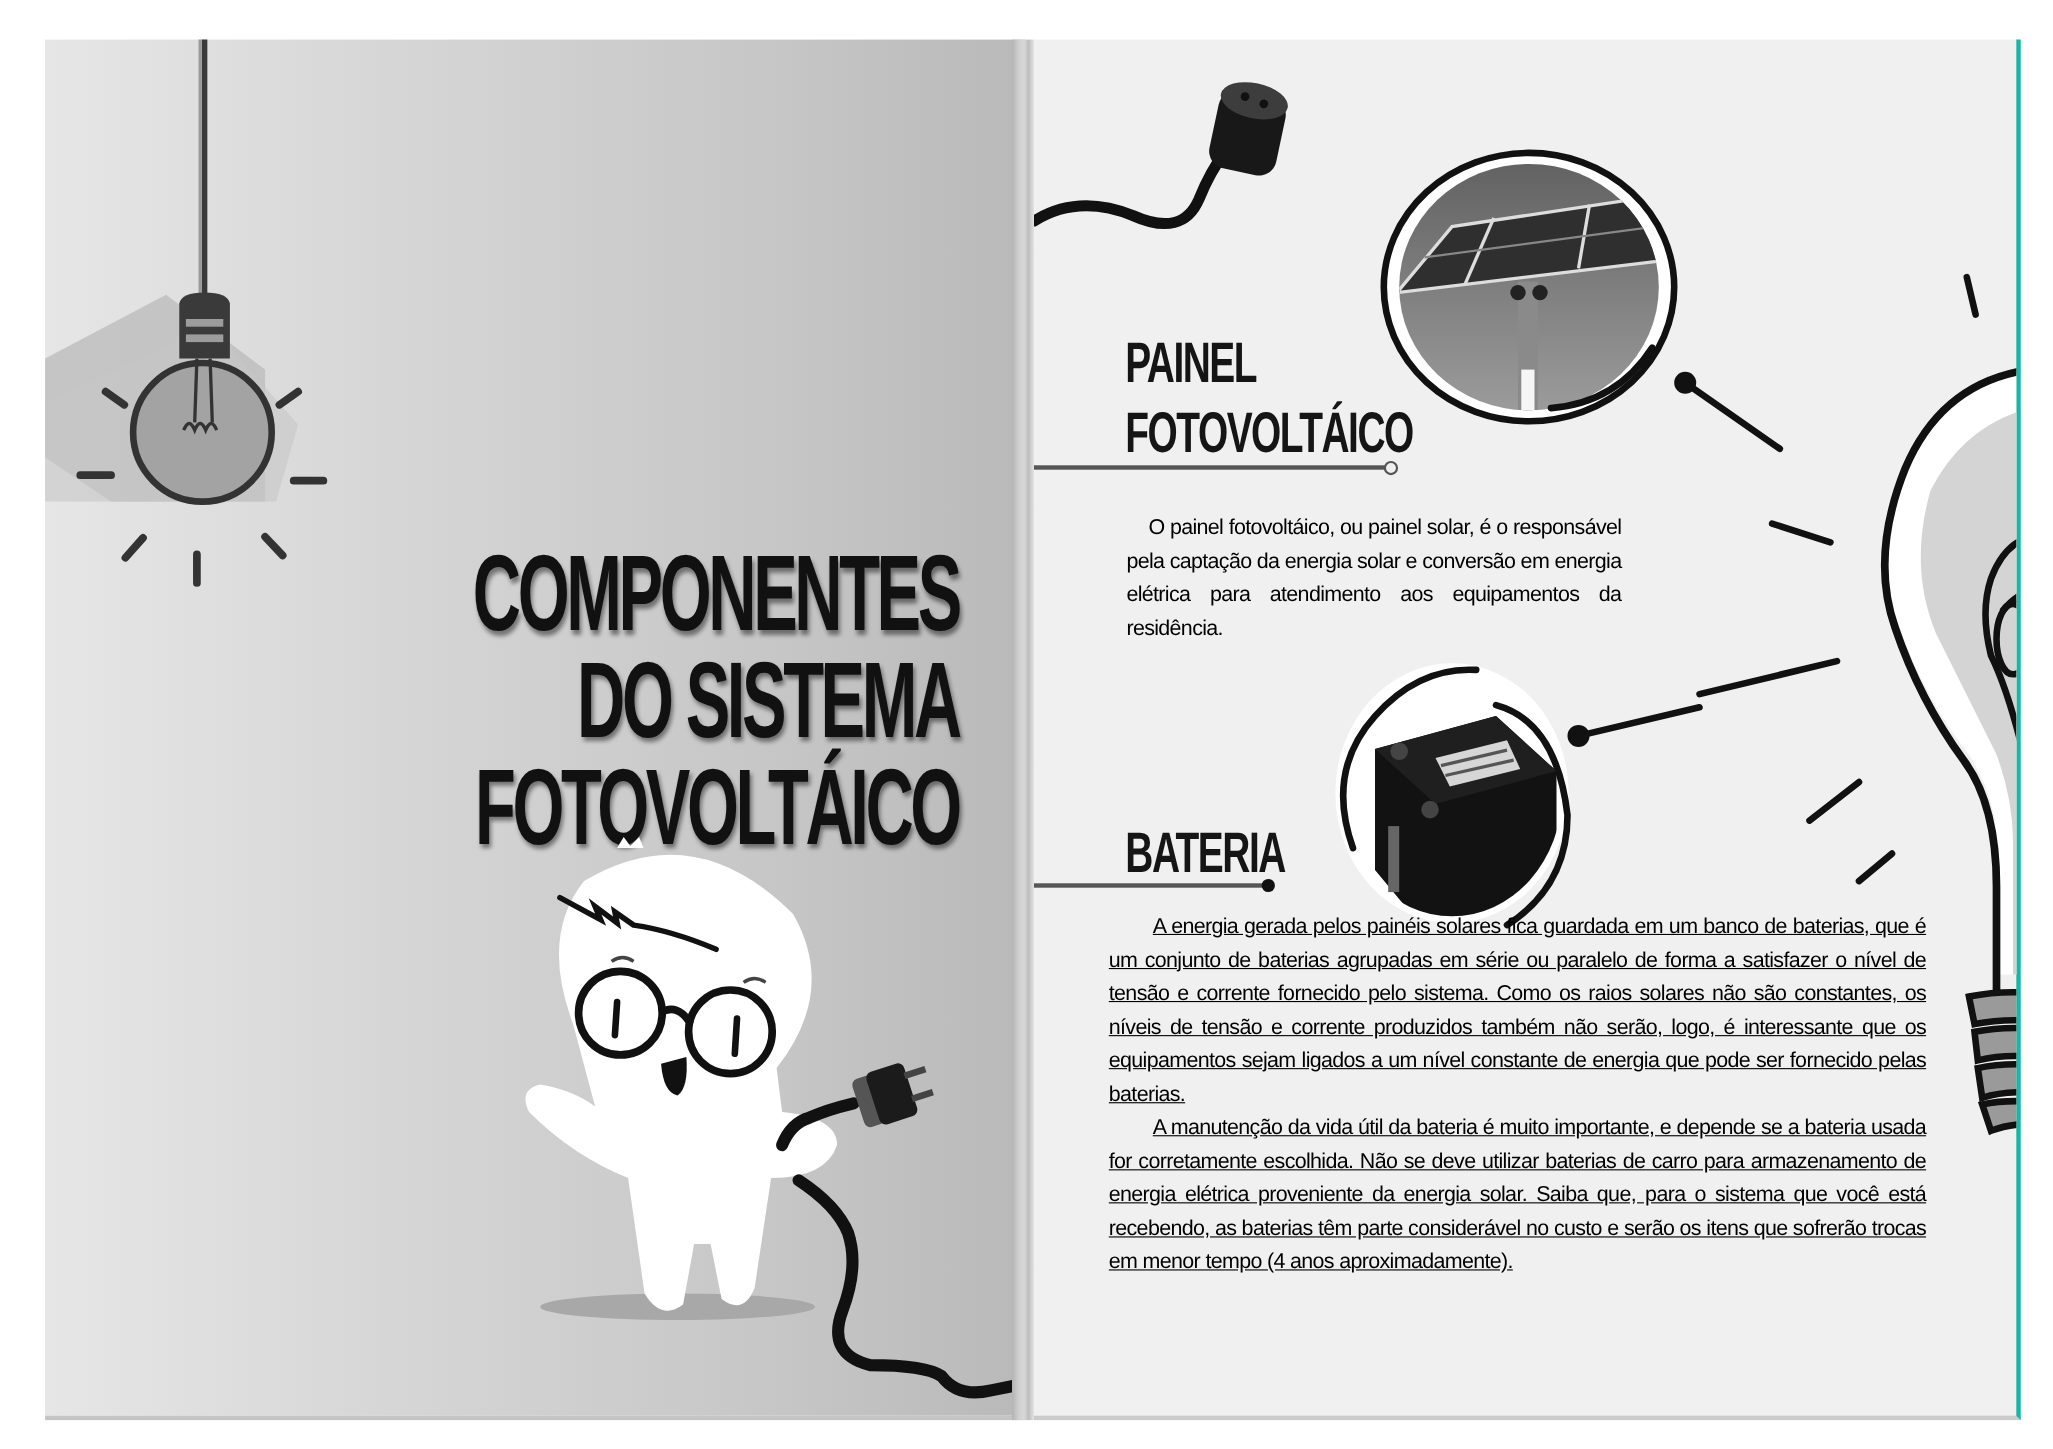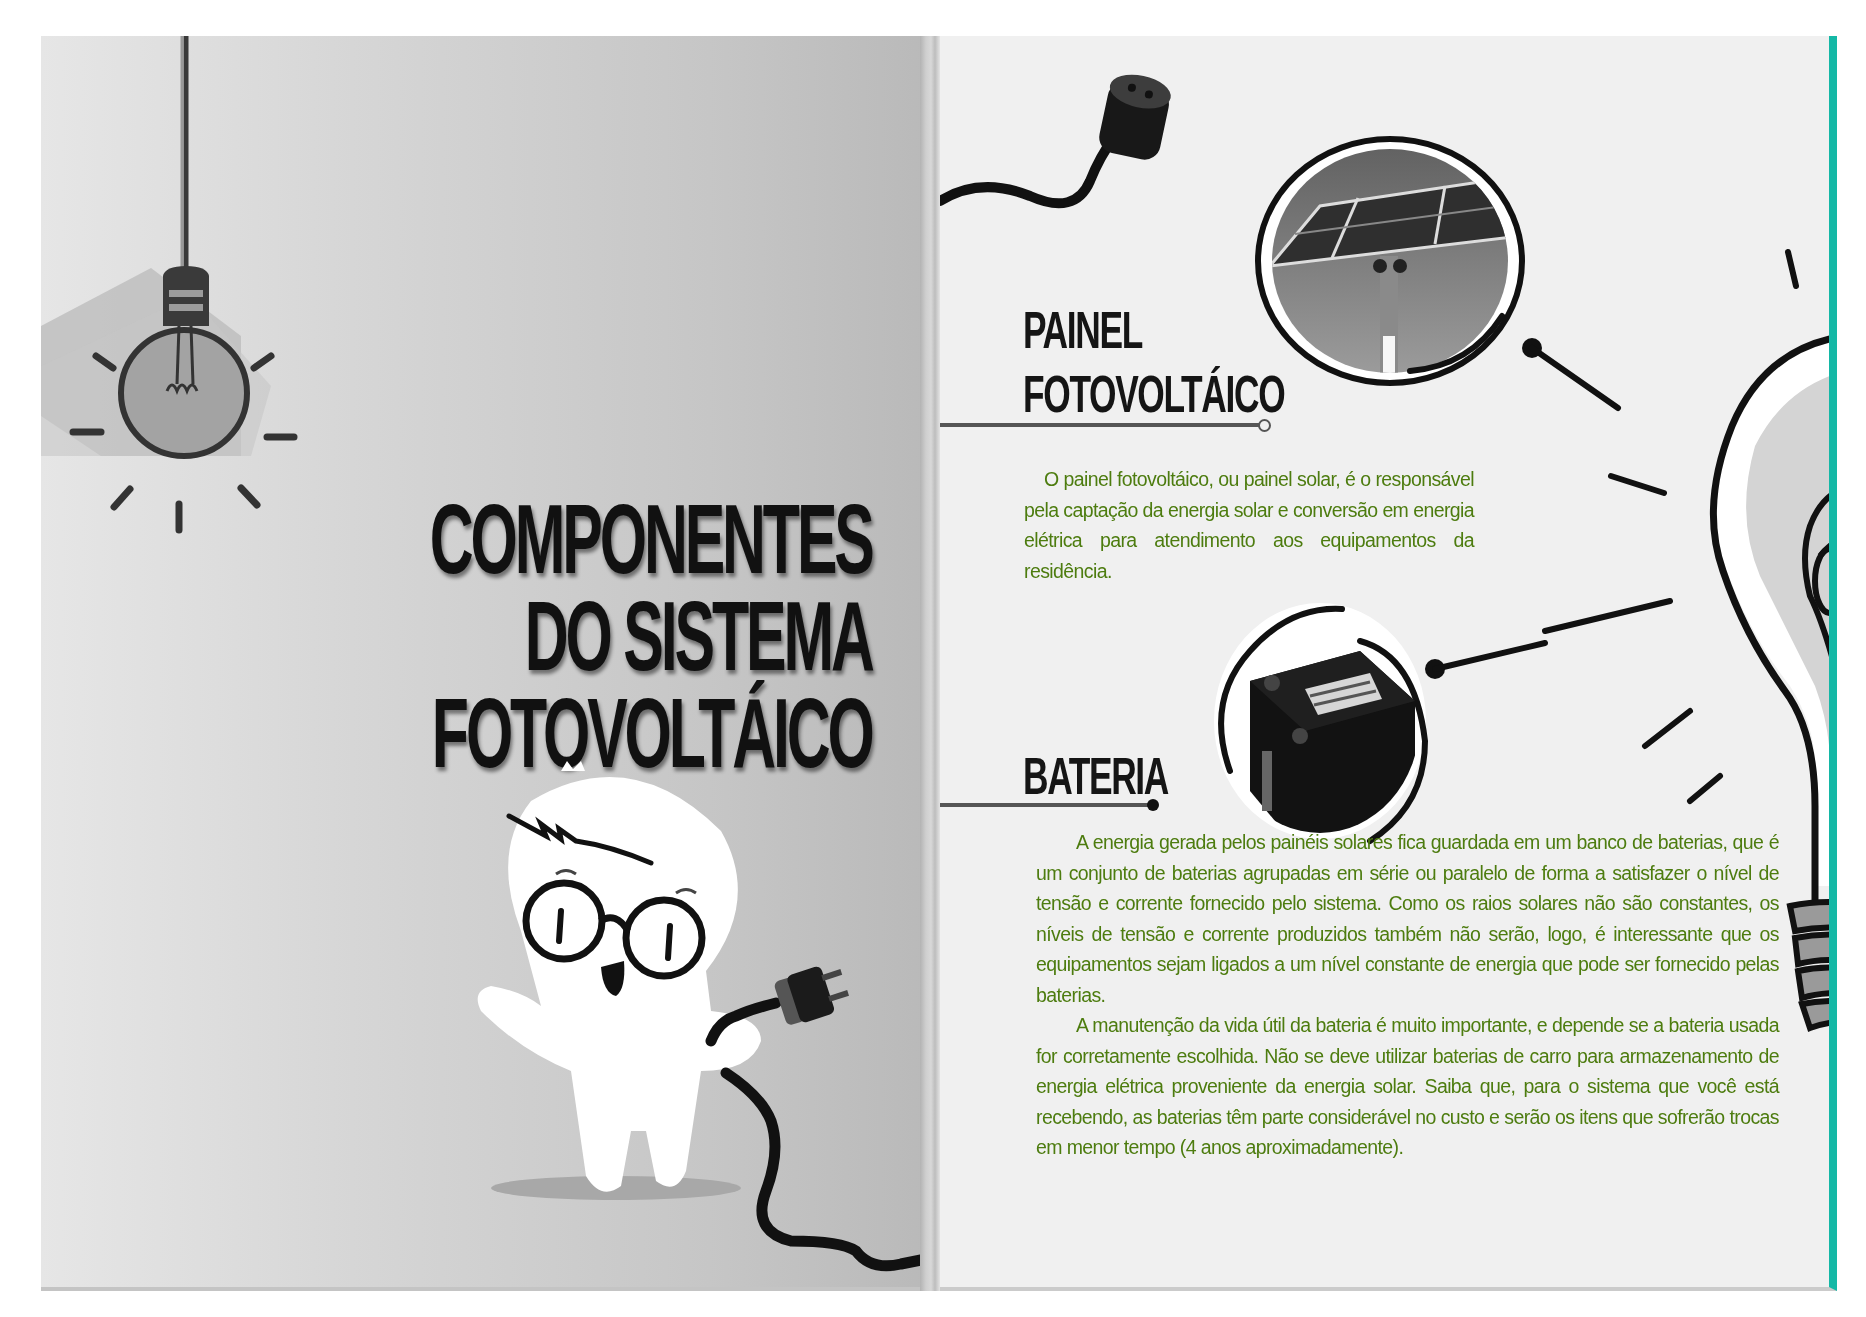--- a/index.html
+++ b/index.html
@@ -4,33 +4,33 @@
 <style>
   html,body{margin:0;padding:0;}
   body{width:1866px;height:1317px;background:#ffffff;position:relative;overflow:hidden;font-family:"DejaVu Sans",sans-serif;}
   .spread{position:absolute;left:29px;top:36px;width:1808px;height:1255px;}
   .page-left{position:absolute;left:12px;top:0;width:891px;height:1255px;
     background:linear-gradient(90deg,#e6e6e6 0%,#d6d6d6 35%,#c6c6c6 75%,#b9b9b9 100%);
     border-bottom:4px solid #c4c4c4;box-sizing:border-box;}
   .gutter{position:absolute;left:891px;top:0;width:20px;height:1255px;
     background:linear-gradient(90deg,#b3b3b3 0%,#cfcfcf 30%,#d8d8d8 55%,#bdbdbd 75%,#e4e4e4 100%);}
   .page-right{position:absolute;left:911px;top:0;width:897px;height:1255px;background:#f0f0f0;
-    border-right:8px solid #14b8a6;border-bottom:4px solid #cbcbcb;box-sizing:border-box;overflow:hidden;}
+    border-right:4px solid #14b8a6;border-bottom:4px solid #cbcbcb;box-sizing:border-box;overflow:hidden;}
   svg{position:absolute;overflow:visible;}
   .main-title{position:absolute;right:60px;top:455px;text-align:right;
     font-family:"Liberation Sans",sans-serif;font-weight:bold;color:#111;
     font-size:98px;line-height:97px;letter-spacing:-5px;transform:scaleX(0.62);transform-origin:right top;
     text-shadow:3px 4px 5px rgba(0,0,0,0.45);}
   .main-title div{white-space:nowrap;}
   .section-title{position:absolute;font-family:"Liberation Sans",sans-serif;font-weight:bold;color:#151515;
     font-size:52px;line-height:64px;letter-spacing:-2px;transform:scaleX(0.68);transform-origin:left top;white-space:nowrap;}
   .rule{position:absolute;height:4px;background:#555;}
   .rule-end-open{position:absolute;width:9px;height:9px;border:2px solid #555;border-radius:50%;background:#f0f0f0;}
   .rule-end-dot{position:absolute;width:12px;height:12px;border-radius:50%;background:#111;}
-  .body-text{position:absolute;font-family:"Liberation Sans",sans-serif;color:#4d7c0f;font-size:19.5px;line-height:30.5px;
+  .body-text{position:absolute;font-family:"Liberation Sans",sans-serif;color:#000000;font-size:19.5px;line-height:30.5px;
     text-align:justify;letter-spacing:-0.6px;}
   .body-text p{margin:0;text-indent:40px;}
 </style>
 </head>
 <body>
 
 <div class="spread">
 
   <div class="page-left">
 
@@ -199,18 +199,18 @@
       <circle cx="225" cy="88" r="10" fill="#111"></circle>
       <line x1="225" y1="88" x2="335" y2="62" stroke="#111" stroke-width="6" stroke-linecap="round"></line>
     </svg>
 
     <div class="section-title" style="left:83px;top:708px;">
       <div>BATERIA</div>
     </div>
     <div class="rule" style="left:0;top:767px;width:212px;"></div>
     <div class="rule-end-dot" style="left:207px;top:763px;"></div>
 
-    <div class="body-text" style="left:96px;top:791px;width:743px;">
+    <div class="body-text" style="left:68px;top:791px;width:743px;text-decoration:underline;">
       <p>A energia gerada pelos painéis solares fica guardada em um banco de baterias, que é um conjunto de baterias agrupadas em série ou paralelo de forma a satisfazer o nível de tensão e corrente fornecido pelo sistema. Como os raios solares não são constantes, os níveis de tensão e corrente produzidos também não serão, logo, é interessante que os equipamentos sejam ligados a um nível constante de energia que pode ser fornecido pelas baterias.</p>
       <p>A manutenção da vida útil da bateria é muito importante, e depende se a bateria usada for corretamente escolhida. Não se deve utilizar baterias de carro para armazenamento de energia elétrica proveniente da energia solar. Saiba que, para o sistema que você está recebendo, as baterias têm parte considerável no custo e serão os itens que sofrerão trocas em menor tempo (4 anos aproximadamente).</p>
     </div>
   </div>
 </div>
 
 </body></html>

